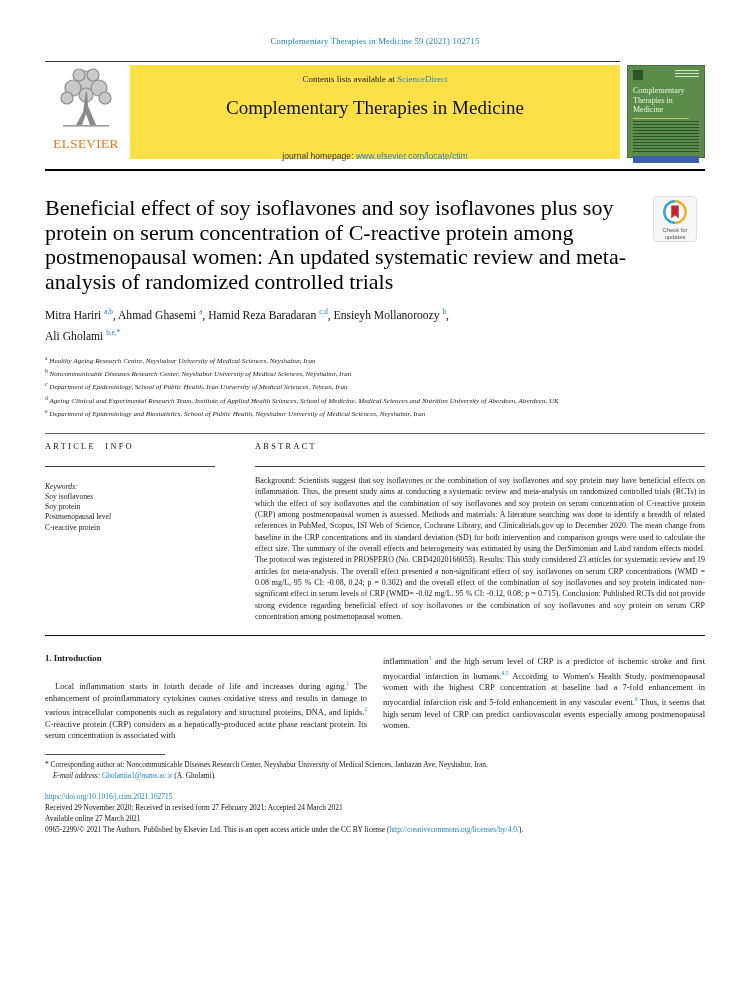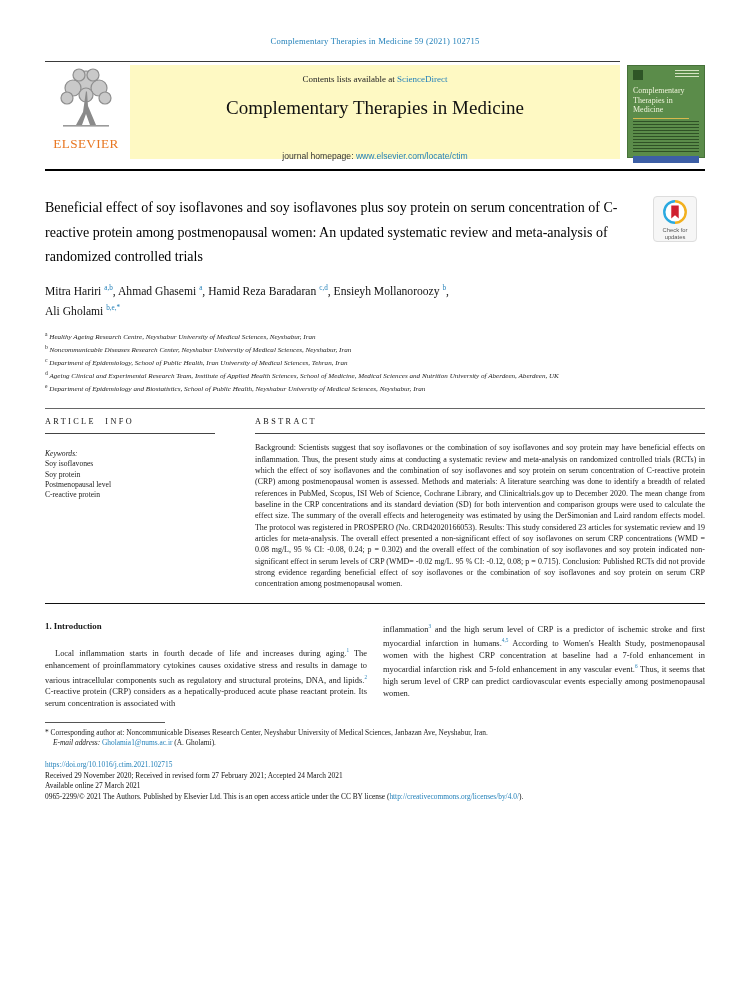--- a/index.html
+++ b/index.html
@@ -11,55 +11,55 @@
   }
   .link { color:#2380b9; text-decoration:none; cursor:pointer; }
   .citation { text-align:center; font-size:8.6px; letter-spacing:.2px; color:#2380b9; }
 
   .rule-top { border-top:1px solid #3a3a3a; width:575px; margin-top:15px; }
   .header { position:relative; height:102px; }
   .elsevier { position:absolute; left:0; top:5px; width:82px; text-align:center; }
   .elsevier-word { font-size:13.2px; color:#e87722; letter-spacing:.4px; margin-top:1px; }
   .header-box {
     position:absolute; left:85px; top:3px; width:490px; height:94px;
-    background:#fef9c3; text-align:center; padding-top:9px;
+    background:#fde047; text-align:center; padding-top:9px;
   }
   .contents-line { font-size:9px; color:#222; }
   .journal-title { font-size:19px; color:#111; margin-top:13px; }
   .homepage-line { font-family:"Liberation Sans", sans-serif; font-size:8.6px; color:#333; margin-top:32px; }
   .cover {
     position:absolute; right:0; top:3px; width:78px; height:93px;
     background:#5b8c4a; border:1px solid #46713a; padding:4px 5px;
   }
   .cover-head { display:flex; justify-content:space-between; align-items:flex-start; }
   .cover-logo { width:10px; height:10px; background:#2e5526; }
   .cover-meta { width:24px; height:7px; background:repeating-linear-gradient(to bottom, rgba(235,242,215,.85) 0 1px, transparent 1px 3px); }
   .cover-title { margin-top:6px; font-size:8px; line-height:9.5px; color:#eef3da; }
   .cover-accent { margin-top:3px; height:1.6px; width:85%; background:#d8b94e; }
   .cover-lines { margin-top:2px; height:32px; background:repeating-linear-gradient(to bottom, rgba(18,42,14,.6) 0 1px, transparent 1px 3px); }
   .cover-band { margin-top:3px; height:7px; background:#3d5fa6; }
   .rule-bottom { border-top:2.2px solid #000; width:660px; margin-top:5px; }
 
   .title-row { display:flex; margin-top:25px; }
-  h1.article-title { font-size:14px; line-height:24.6px; font-weight:400; color:#000; width:600px; }
+  h1.article-title { font-size:22px; line-height:24.6px; font-weight:400; color:#000; width:600px; }
   .badge { width:44px; height:46px; margin-left:8px; background:#f6f6f6; border:1px solid #ddd; border-radius:4px;
            display:flex; flex-direction:column; align-items:center; padding-top:2px; flex-shrink:0; }
   .badge-text { font-family:"Liberation Sans", sans-serif; font-size:5.8px; line-height:6.6px; color:#555; text-align:center; }
 
   .authors { margin-top:10px; font-size:11.6px; line-height:16.5px; color:#111; }
   sup.supref { color:#2380b9; font-size:62%; }
   .affils { margin-top:9px; font-size:7.1px; line-height:9.8px; font-style:italic; color:#222; }
   .affils sup { font-size:5.6px; font-style:normal; }
 
   .rule-thin { border-top:.8px solid #666; width:660px; margin-top:13px; }
   .info-grid { display:flex; margin-top:8px; }
   .info-col { width:170px; flex-shrink:0; }
   .abs-col { width:450px; margin-left:40px; }
   .sec-head { font-size:8.2px; letter-spacing:2.4px; word-spacing:5px; color:#111;
-              border-bottom:.8px solid #444; padding-bottom:7px; }
+              border-bottom:.8px solid #444; padding-bottom:15px; }
   .keywords { margin-top:15px; font-size:7.6px; line-height:10.2px; }
   .kw-label { font-style:italic; }
   .abs-body { margin-top:8px; font-size:7.95px; line-height:11.35px; text-align:justify; }
   .abs-body .plabel { }
   .rule-section { border-top:1.2px solid #111; width:660px; margin-top:13px; }
 
   .columns { display:flex; margin-top:17px; }
   .col { width:322px; font-size:8.45px; line-height:11.7px; text-align:justify; }
   .col + .col { margin-left:16px; }
   .col h2 { font-size:8.8px; font-weight:700; margin-bottom:13px; }

